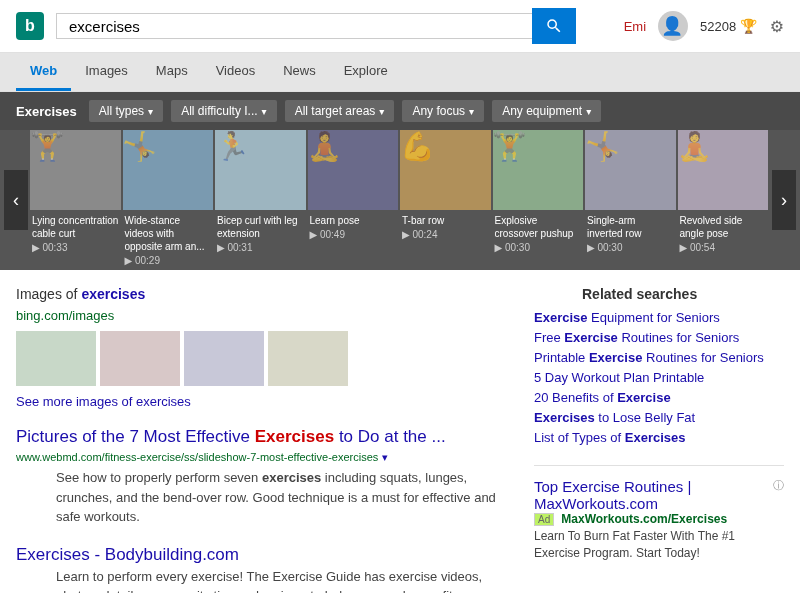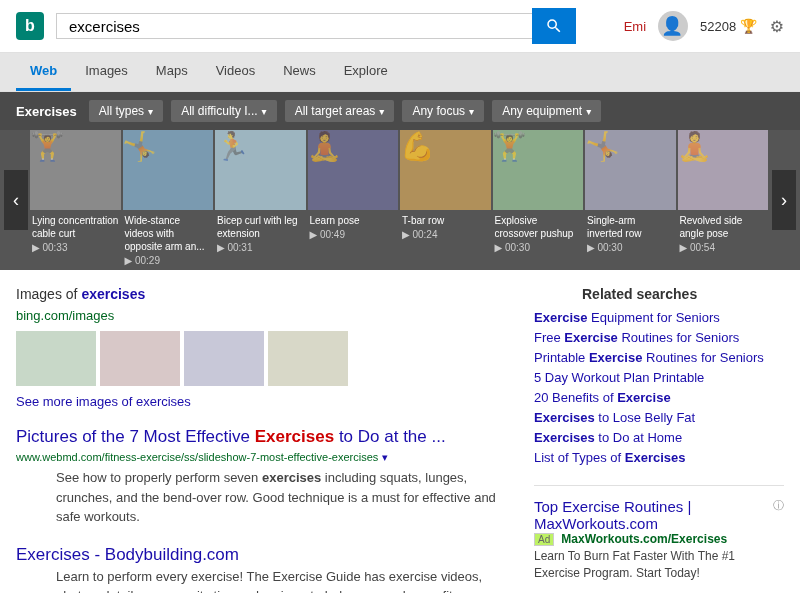--- a/index.html
+++ b/index.html
@@ -240,21 +240,20 @@
   <div class="right-col">
 
     <div class="related-searches">
       <div class="related-title">Related searches</div>
       <a class="related-item"><span class="highlight">Exercise</span> Equipment for Seniors</a>
       <a class="related-item">Free <span class="highlight">Exercise</span> Routines for Seniors</a>
       <a class="related-item">Printable <span class="highlight">Exercise</span> Routines for Seniors</a>
       <a class="related-item">5 Day Workout Plan Printable</a>
       <a class="related-item">20 Benefits of <span class="highlight">Exercise</span></a>
       <a class="related-item"><span class="highlight">Exercises</span> to Lose Belly Fat</a>
-      <a class="related-item"><span class="highlight">Exercises</span> to Do at Home</a>
       <a class="related-item">List of Types of <span class="highlight">Exercises</span></a>
     </div>
 
     <div class="ad-box">
       <span class="ad-info-icon">ⓘ</span>
       <a class="ad-title">Top Exercise Routines | MaxWorkouts.com</a>
       <div class="ad-label">
         <span class="ad-tag">Ad</span>
         <span class="ad-url">MaxWorkouts.com/Exercises</span>
       </div>

